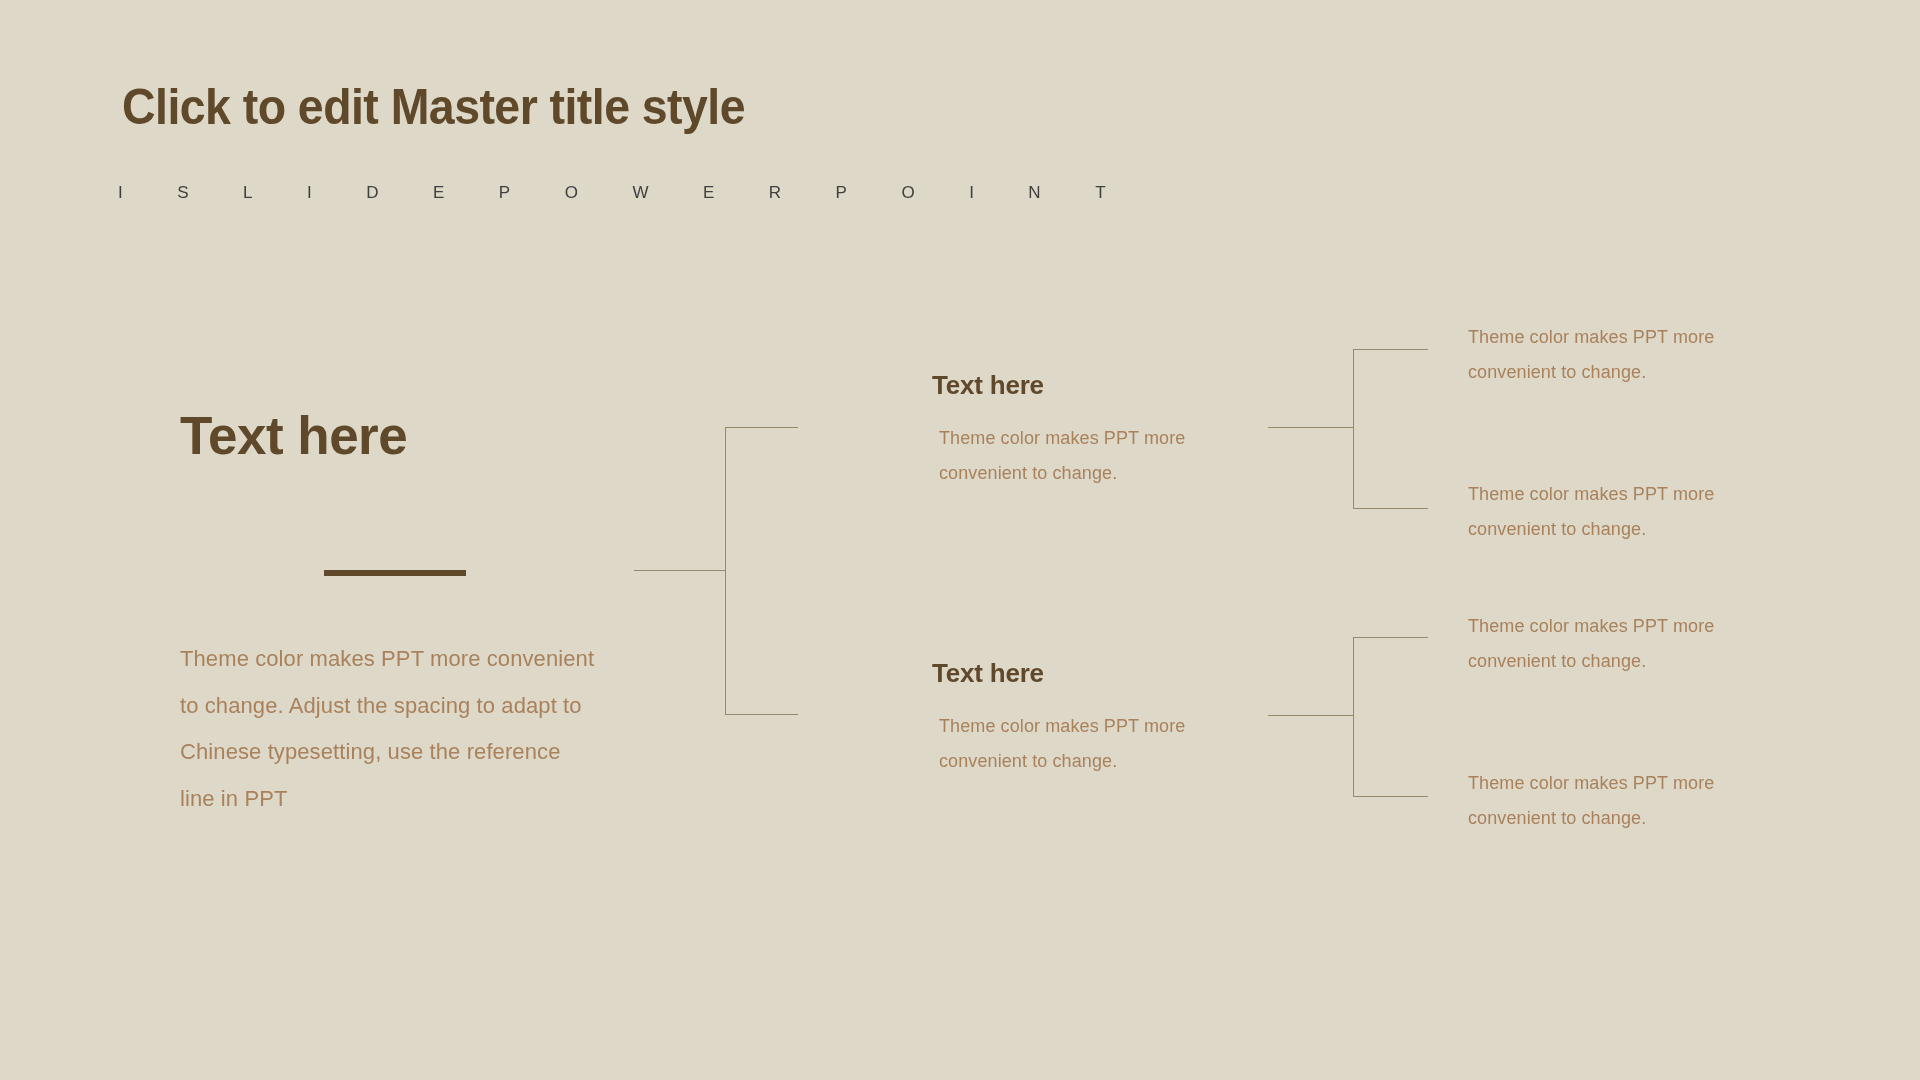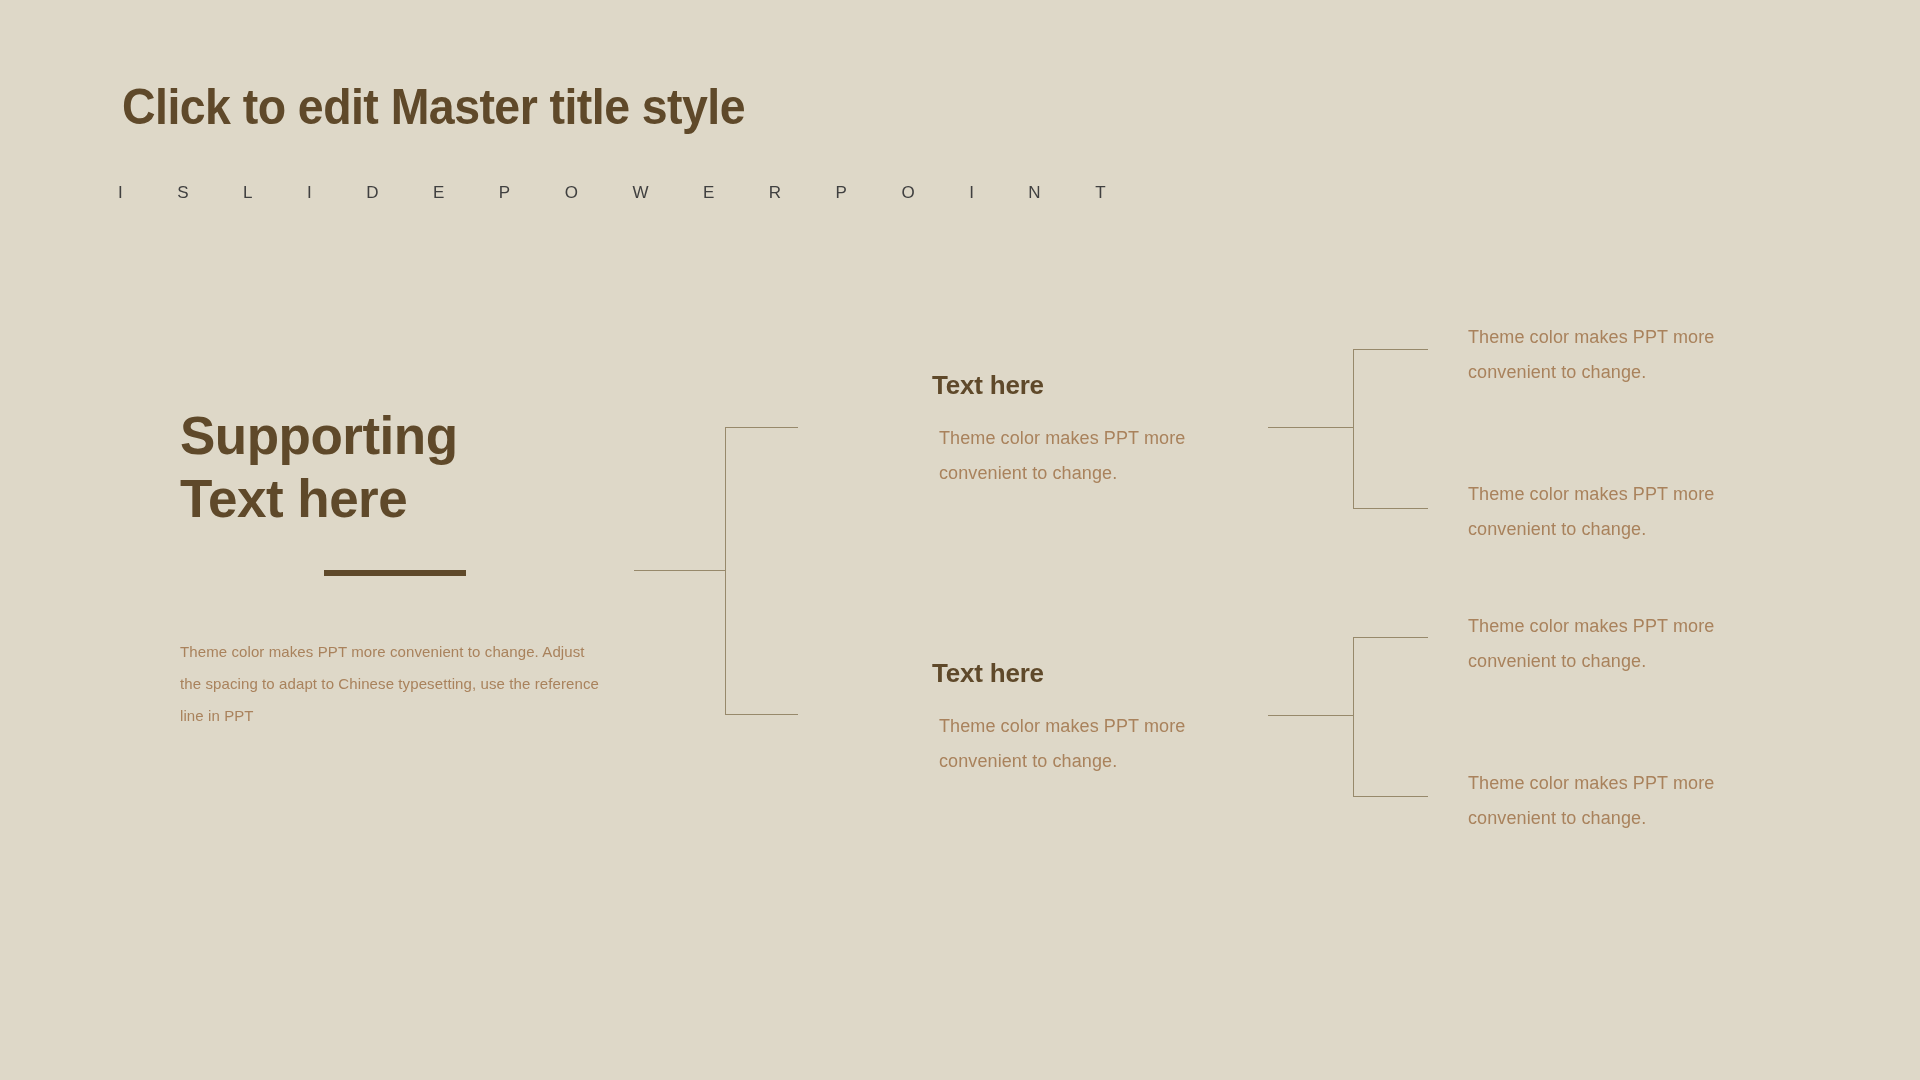--- a/index.html
+++ b/index.html
@@ -69,21 +69,21 @@
     top: 165px;
     width: 142px;
     height: 6px;
     background: #5f492a;
   }
   #hero-body {
     position: absolute;
     left: 0px;
     top: 231px;
     width: 420px;
-    font-size: 15px;
+    font-size: 22px;
     color: #a9825c;
     line-height: 2.12;
     letter-spacing: 0.1px;
   }
 
   
   .mid-block {
     position: absolute;
     width: 330px;
   }
@@ -157,21 +157,20 @@
 <body>
 
 <div id="slide">
 
   <div id="master-title">Click to edit Master title style</div>
 
   <div id="brand-letters">ISLIDEPOWERPOINT</div>
 
   <div id="hero">
     <div id="hero-title">
-      <div>Supporting</div>
       <div>Text here</div>
     </div>
     <div id="hero-underline"></div>
     <div id="hero-body">Theme color makes PPT more convenient to change. Adjust the spacing to adapt to Chinese typesetting, use the reference line in PPT</div>
   </div>
 
   <div class="bracket" id="bracket-main">
     <div class="hline stem"></div>
     <div class="vline"></div>
     <div class="hline arm-top"></div>

